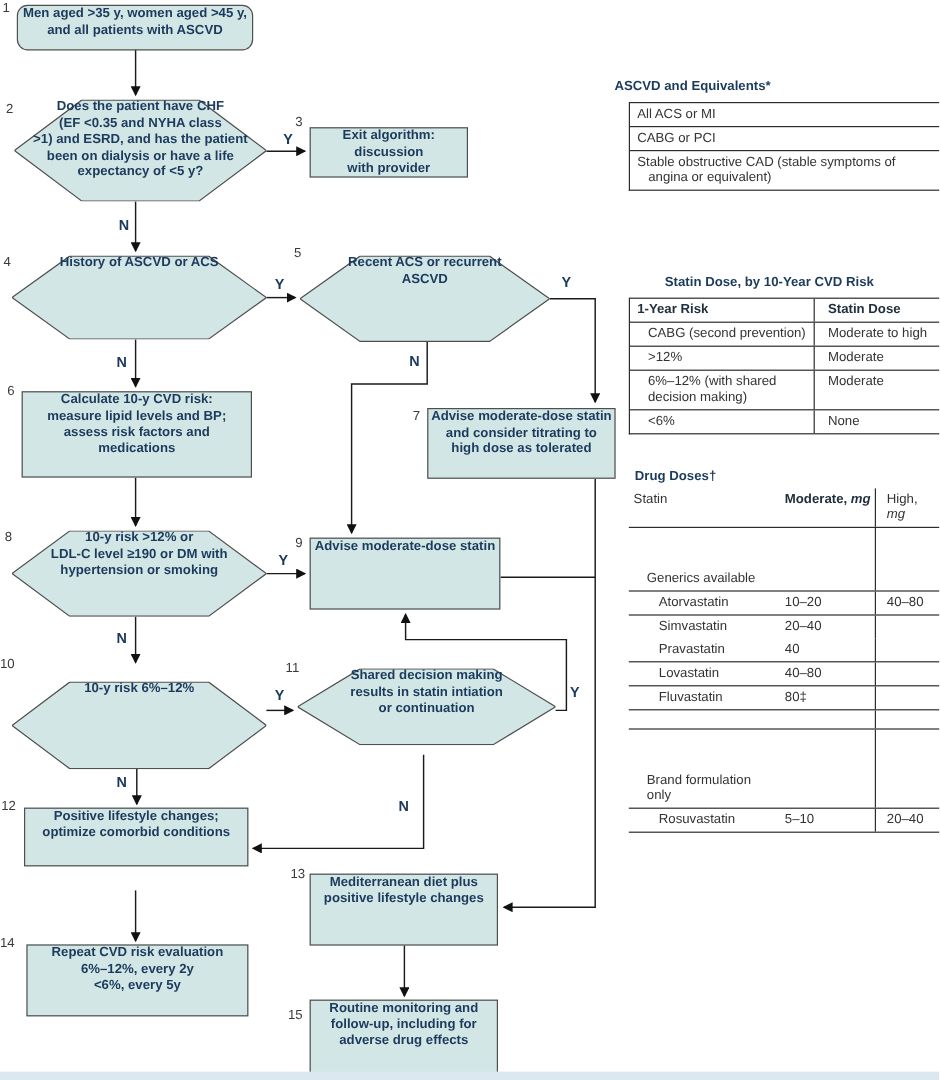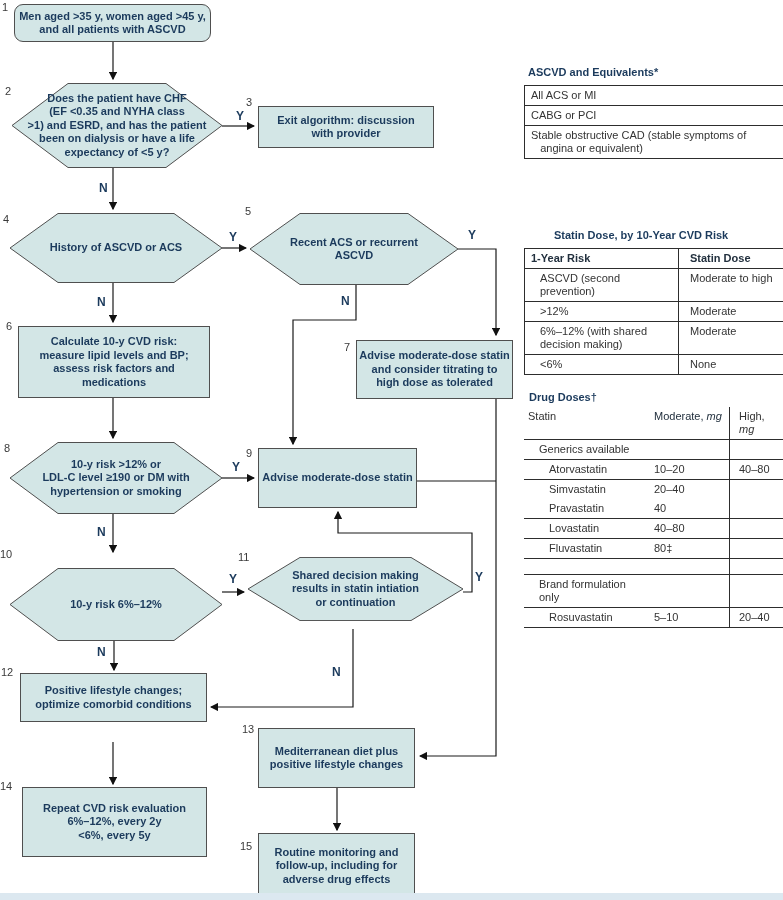--- a/index.html
+++ b/index.html
@@ -3,21 +3,21 @@
 <meta charset="utf-8">
 <style>
   * { margin:0; padding:0; box-sizing:border-box; }
   html,body { background:#ffffff; }
   #canvas {
     position:relative; width:783px; height:900px; overflow:hidden;
     font-family:"Liberation Sans", sans-serif; background:#fff;
   }
   
   .node {
-    position:absolute; display:flex; align-items:center; justify-content:center;
+    position:absolute; display:flex; align-items:flex-start; justify-content:center;
     text-align:center; color:#1b3a5c; font-weight:bold; font-size:11px;
     line-height:13.5px; white-space:pre-line;
   }
   .rect { background:#d3e6e6; border:1px solid #4f4f4f; }
   .rounded { border-radius:9px; }
   .hex { background:transparent; border:none; }
   .hex svg { position:absolute; left:0; top:0; width:100%; height:100%; }
   .hex .node-text { position:relative; z-index:1; padding:0 12px; }
   .node-text { white-space:pre-line; }
   .num { position:absolute; font-size:11px; color:#3a3a3a; font-weight:normal; }
@@ -32,21 +32,21 @@
   .norule { border-top:none; }
   .cellpad { padding:3px 4px 3px 6px; white-space:pre-line; line-height:13px; }
   .g2 { display:grid; grid-template-columns:153px 1fr; }
   .g2 .c2 { border-left:1.2px solid #2d2d2d; padding-left:11px; }
   .g2 .c1 { padding-left:6px; }
   .g2 .body .c1, .g2 .c1.indent { padding-left:15px; }
   .hdr { font-weight:bold; color:#22303e; }
   .g3 { display:grid; grid-template-columns:124px 81px 1fr; }
   .g3 .c3 { border-left:1.2px solid #2d2d2d; padding-left:9px; }
   .g3 .c1 { padding-left:4px; }
-  .g3 .c1.ind1 { padding-left:15px; }
+  .g3 .c1.ind1 { padding-left:15px;margin-top:33px; }
   .g3 .c1.ind2 { padding-left:25px; }
   .g3 .c2 { padding-left:6px; }
   .g3 > div { padding-top:3px; padding-bottom:3px; line-height:13px; white-space:pre-line; }
   .spacer { height:15px; }
   #bottom-strip { position:absolute; left:0; top:893px; width:783px; height:7px; background:#dce8f0; }
 </style>
 </head>
 <body>
 
 <div id="canvas">
@@ -117,21 +117,21 @@
     <svg viewBox="0 0 210 85" preserveAspectRatio="none">
       <polygon points="0,42.5 56,0.5 154,0.5 210,42.5 154,84.5 56,84.5" fill="#d3e6e6" stroke="#4f4f4f" stroke-width="1" vector-effect="non-scaling-stroke"></polygon>
     </svg>
     <div class="node-text">Does the patient have CHF
 (EF &lt;0.35 and NYHA class
 &gt;1) and ESRD, and has the patient
 been on dialysis or have a life
 expectancy of &lt;5 y?</div>
   </div>
 
-  <div class="node rect" style="left:258px;top:106px;width:176px;height:42px">
+  <div class="node rect" style="left:258px;top:106px;width:132px;height:42px">
     <div class="node-text">Exit algorithm: discussion
 with provider</div>
   </div>
 
   <div class="node hex" style="left:10px;top:213px;width:212px;height:70px">
     <svg viewBox="0 0 212 70" preserveAspectRatio="none">
       <polygon points="0,35 48,0.5 164,0.5 212,35 164,69.5 48,69.5" fill="#d3e6e6" stroke="#4f4f4f" stroke-width="1" vector-effect="non-scaling-stroke"></polygon>
     </svg>
     <div class="node-text">History of ASCVD or ACS</div>
   </div>
@@ -189,48 +189,48 @@
   <div class="node rect" style="left:20px;top:673px;width:187px;height:49px">
     <div class="node-text">Positive lifestyle changes;
 optimize comorbid conditions</div>
   </div>
 
   <div class="node rect" style="left:258px;top:728px;width:157px;height:60px">
     <div class="node-text">Mediterranean diet plus
 positive lifestyle changes</div>
   </div>
 
-  <div class="node rect" style="left:22px;top:787px;width:185px;height:70px">
+  <div class="node rect" style="left:22px;top:787px;width:185px;height:60px">
     <div class="node-text">Repeat CVD risk evaluation
 6%–12%, every 2y
 &lt;6%, every 5y</div>
   </div>
 
   <div class="node rect" style="left:258px;top:833px;width:157px;height:66px">
     <div class="node-text">Routine monitoring and
 follow-up, including for
 adverse drug effects</div>
   </div>
 
-  <div class="t-title" style="left:528px;top:66px">ASCVD and Equivalents*</div>
+  <div class="t-title" style="left:512px;top:66px">ASCVD and Equivalents*</div>
   <div class="tbl bl bb" style="top:85px">
     <div class="row cellpad">All ACS or MI</div>
     <div class="row cellpad">CABG or PCI</div>
     <div class="row cellpad">Stable obstructive CAD (stable symptoms of
 &nbsp;&nbsp;&nbsp;angina or equivalent)</div>
   </div>
 
   <div class="t-title" style="left:554px;top:229px">Statin Dose, by 10-Year CVD Risk</div>
   <div class="tbl bl bb" style="top:248px">
     <div class="g2 row">
       <div class="c1 cellpad hdr">1-Year Risk</div>
       <div class="c2 cellpad hdr">Statin Dose</div>
     </div>
     <div class="g2 row">
-      <div class="c1 indent cellpad">ASCVD (second prevention)</div>
+      <div class="c1 indent cellpad">CABG (second prevention)</div>
       <div class="c2 cellpad">Moderate to high</div>
     </div>
     <div class="g2 row">
       <div class="c1 indent cellpad">&gt;12%</div>
       <div class="c2 cellpad">Moderate</div>
     </div>
     <div class="g2 row">
       <div class="c1 indent cellpad">6%–12% (with shared
 decision making)</div>
       <div class="c2 cellpad">Moderate</div>
@@ -238,21 +238,21 @@
     <div class="g2 row">
       <div class="c1 indent cellpad">&lt;6%</div>
       <div class="c2 cellpad">None</div>
     </div>
   </div>
 
   <div class="t-title" style="left:529px;top:391px">Drug Doses†</div>
   <div class="tbl bb" style="top:407px">
     <div class="g3">
       <div class="c1">Statin</div>
-      <div class="c2"><span class="hdr" style="font-weight:normal"><span>Moderate,</span> <i>mg</i></span></div>
+      <div class="c2"><span class="hdr" style="font-weight:bold"><span>Moderate,</span> <i>mg</i></span></div>
       <div class="c3"><span>High,</span> <i>mg</i></div>
     </div>
     <div class="g3 row">
       <div class="c1 ind1">Generics available</div>
       <div class="c2"></div>
       <div class="c3"></div>
     </div>
     <div class="g3 row">
       <div class="c1 ind2">Atorvastatin</div>
       <div class="c2">10–20</div>

